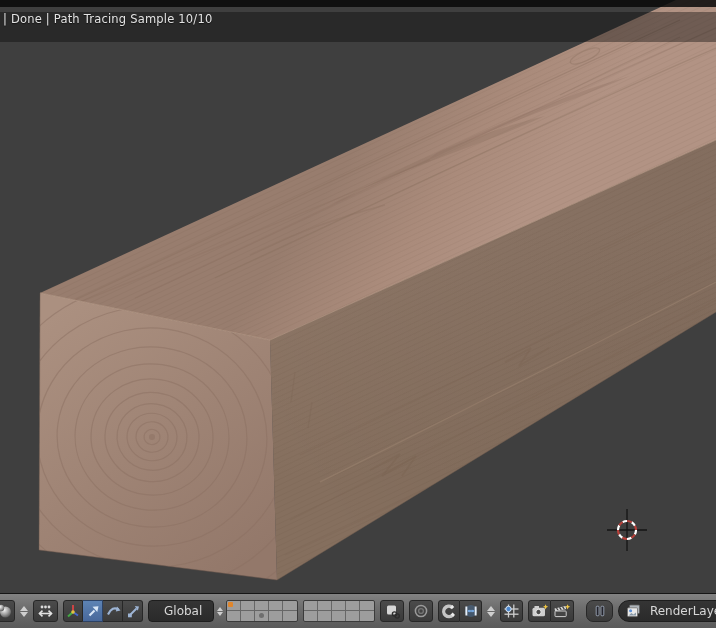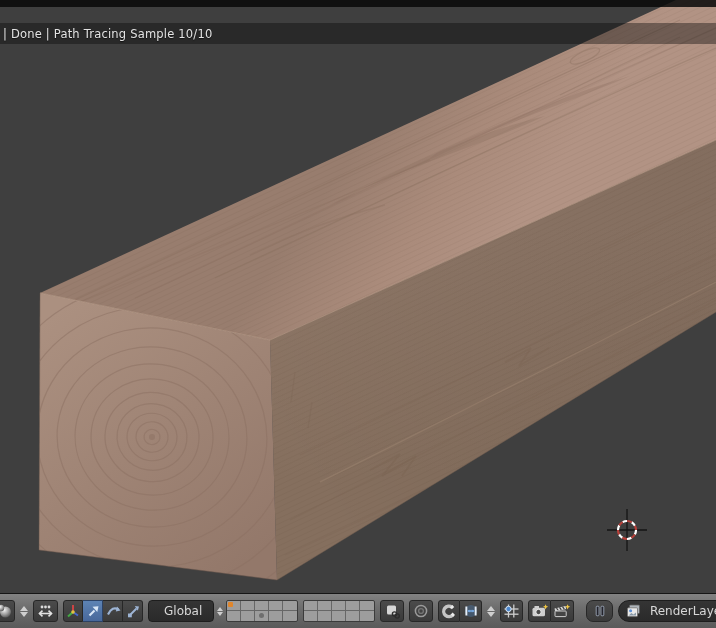--- a/index.html
+++ b/index.html
@@ -6,22 +6,22 @@
   body{width:716px;height:628px;overflow:hidden;position:relative;
        font-family:"DejaVu Sans",sans-serif;-webkit-font-smoothing:antialiased;}
 
   
   .viewport{position:absolute;left:0;top:0;width:716px;height:593px;overflow:hidden;}
   .viewport svg{display:block;}
 
   
   .ovl-top{position:absolute;left:0;top:0;width:716px;height:7px;
            background:rgba(8,8,8,.85);}
-  .ovl-band{position:absolute;left:0;top:23px;width:716px;height:21px;
-            background:rgba(10,10,10,.40);display:flex;align-items:center;}
+  .ovl-band{position:absolute;left:0;top:12px;width:716px;height:30px;
+            background:rgba(10,10,10,.40);display:flex;align-items:flex-start;}
   .ovl-band span{color:#e3e3e3;font-size:11.5px;padding-left:3px;letter-spacing:.2px;
                  text-shadow:0 1px 1px rgba(0,0,0,.6);white-space:pre;}
 
   
   .toolbar{position:absolute;left:0;top:593px;width:716px;height:35px;
            border-top:1px solid #161616;box-sizing:border-box;
            background:linear-gradient(180deg,#828282 0%,#6e6e6e 40%,#5a5a5a 100%);
            display:flex;align-items:center;gap:5px;padding:0 4px 0 0;}
   .ib{height:22px;min-width:22px;box-sizing:border-box;border:1px solid #272727;border-radius:3px;
       background:linear-gradient(#4b4b4b,#3a3a3a);display:flex;align-items:center;justify-content:center;

